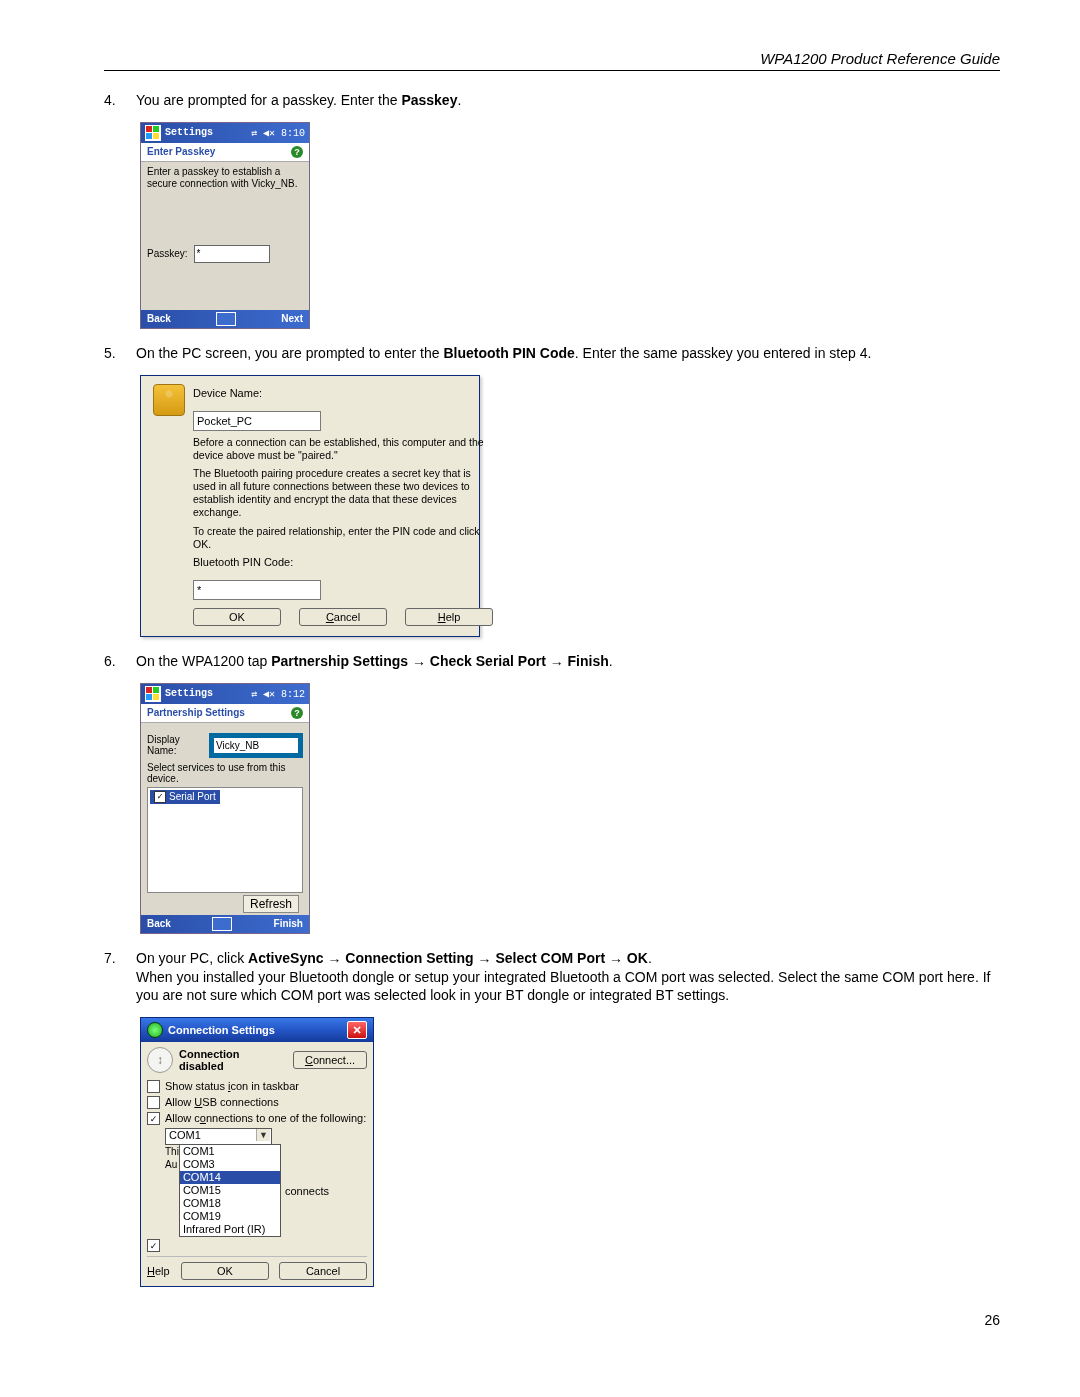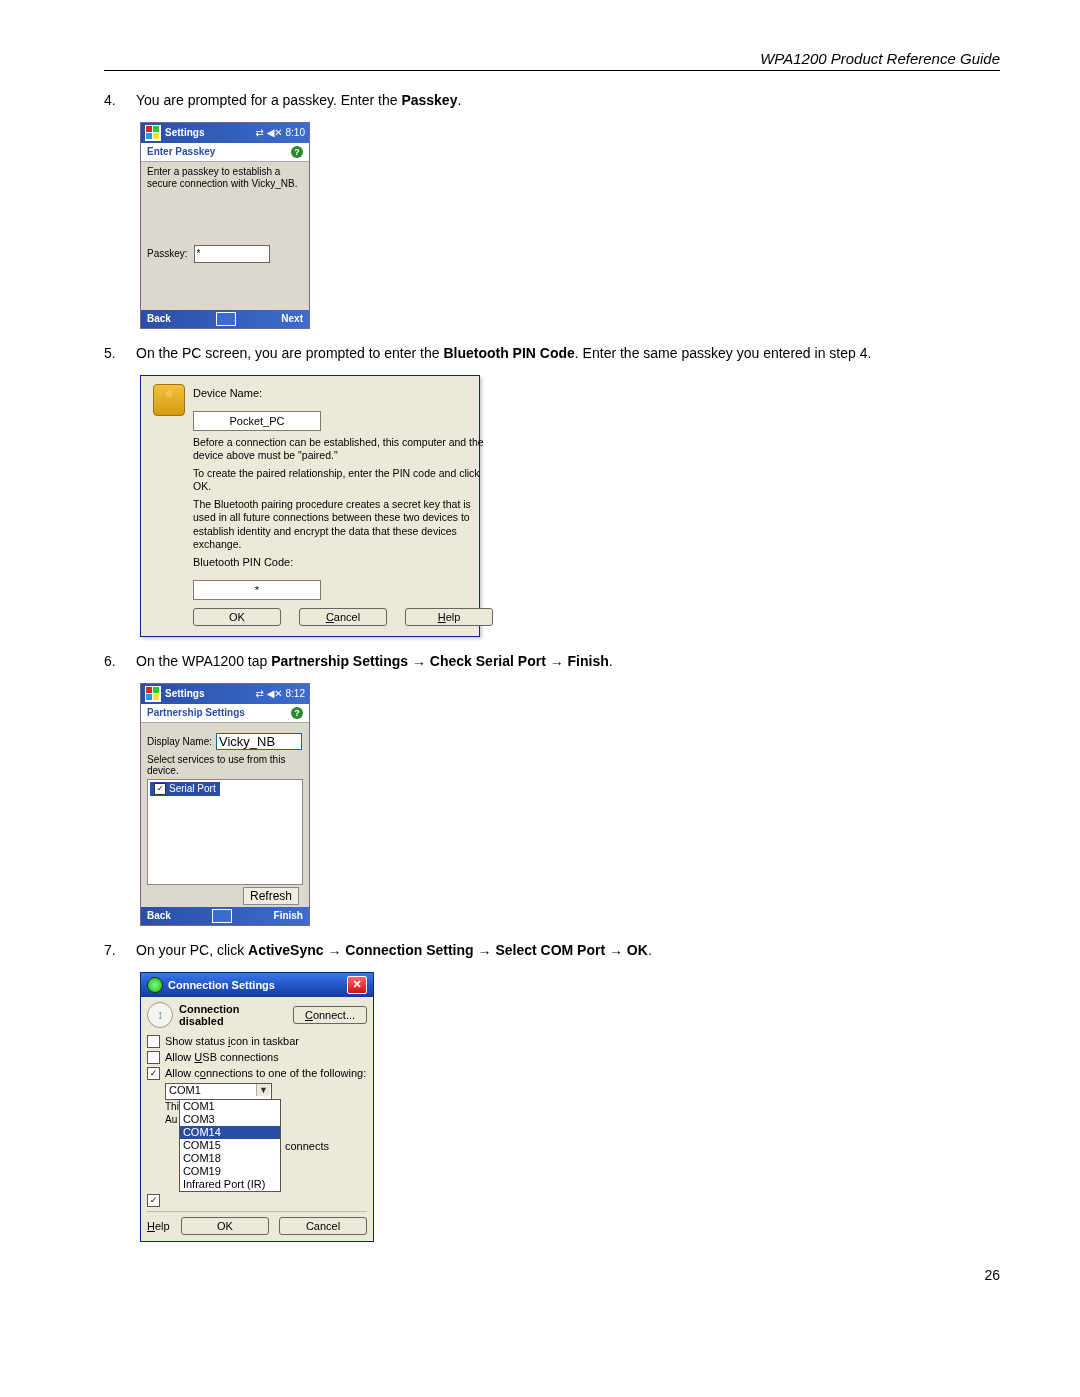--- a/index.html
+++ b/index.html
@@ -47,20 +47,21 @@
     color: #000;
     background: #dcd9cc;
   }
   .ppc-title {
     background: linear-gradient(to right,#2a4ea8,#3d6ccf);
     color: #fff;
     display: flex;
     align-items: center;
     padding: 2px 4px;
     font-weight: bold;
+    font-family: Liberation Mono, monospace;
   }
   .ppc-flag {
     width: 14px; height: 14px;
     background:
      linear-gradient(#d22,#d22) 0 0/6px 6px no-repeat,
      linear-gradient(#2c2,#2c2) 7px 0/6px 6px no-repeat,
      linear-gradient(#29f,#29f) 0 7px/6px 6px no-repeat,
      linear-gradient(#fd3,#fd3) 7px 7px/6px 6px no-repeat,
      #fff;
     margin-right: 4px;
@@ -84,21 +85,21 @@
     font-weight:bold;
   }
   .ppc-body { padding: 4px 6px; min-height: 140px; background:#dcd9cc;}
   .ppc-msg { font-size: 10px; line-height:1.2; }
   .ppc-pass-row { margin-top: 55px; display:flex; align-items:center; gap:6px;}
   .ppc-pass-row input {
     width: 70px; height:14px; font-size:10px; border:1px solid #666; padding:1px 2px;
   }
   .ppc-disp-row { margin: 6px 0 4px; display:flex; align-items:center; gap:4px;}
   .ppc-disp-row input {
-    width: 80px; height:13px; font-size:13px; border:1px solid #0369a1; padding:1px 2px;
+    width: 80px; height:13px; font-size:10px; border:5px solid #0369a1; padding:1px 2px;
   }
   .ppc-svc {
     margin-top:3px;
     border:1px solid #888; background:#fff; height:100px; padding:2px;
   }
   .svc-item {
     display:inline-flex; align-items:center; gap:3px;
     background:#2a4ea8; color:#fff; padding:1px 4px; font-size:10px;
   }
   .svc-chk { width:10px;height:10px;background:#fff;border:1px solid #333;display:inline-flex;align-items:center;justify-content:center;font-size:8px;color:#000;}
@@ -128,21 +129,21 @@
   }
   .winxp-close {
     margin-left:auto; width:18px;height:16px;
     background:linear-gradient(#f66,#c11);
     border:1px solid #fff;border-radius:2px;
     color:#fff;display:flex;align-items:center;justify-content:center;font-size:11px;font-weight:bold;
   }
   .winxp-body { padding:8px 12px 10px; }
   .pin-row { display:flex; gap:12px; margin:3px 0;flex-direction:column; }
   .pin-label { width:130px; }
-  .pin-input { border:1px solid #7a7a7a; background:#fff; height:16px; padding:1px 3px; font-size:11px;text-align:center; }
+  .pin-input { border:1px solid #7a7a7a; background:#fff; height:16px; padding:1px 3px; font-size:11px; }
   .pin-txt { font-size:10.5px; line-height:1.25; margin:5px 0; }
   .pin-btns { display:flex; gap:18px; justify-content:center; margin-top:8px;}
   .xp-btn {
     min-width:70px; padding:2px 8px;
     background:#ece9d8; border:1px solid #666;border-radius:3px;
     font-size:11px; text-align:center;
   }
   .lock-icon {
     width:30px;height:30px;flex-shrink:0;
     background:
@@ -250,22 +251,22 @@
     <div class="winxp" style="width:338px">
       <div class="winxp-body">
         <div style="display:flex">
           <div class="lock-icon"></div>
           <div style="flex:1">
             <div class="pin-row">
               <span class="pin-label">Device Name:</span>
               <input class="pin-input" style="width: 120px;" value="Pocket_PC">
             </div>
             <div class="pin-txt">Before a connection can be established, this computer and the device above must be "paired."</div>
+            <div class="pin-txt">The Bluetooth pairing procedure creates a secret key that is used in all future connections between these two devices to establish identity and encrypt the data that these devices exchange.</div>
             <div class="pin-txt">To create the paired relationship, enter the PIN code and click OK.</div>
-            <div class="pin-txt">The Bluetooth pairing procedure creates a secret key that is used in all future connections between these two devices to establish identity and encrypt the data that these devices exchange.</div>
             <div class="pin-row">
               <span class="pin-label">Bluetooth PIN Code:</span>
               <input class="pin-input" style="width: 120px;" value="*">
             </div>
             <div class="pin-btns">
               <div class="xp-btn">OK</div>
               <div class="xp-btn"><u class="acc">C</u>ancel</div>
               <div class="xp-btn"><u class="acc">H</u>elp</div>
             </div>
           </div>
@@ -313,20 +314,21 @@
         <span class="mid"></span>
         <span class="fbtn">Finish</span>
       </div>
     </div>
   </div>
 
   <div class="step">
     <div class="step-num">7.</div>
     <div class="step-body">
       <span>On your PC, click </span><span class="bold">ActiveSync → Connection Setting → Select COM Port → OK</span><span>.</span><br>
+      <span>When you installed your Bluetooth dongle or setup your integrated Bluetooth a COM port was selected. Select the same COM port here. If you are not sure which COM port was selected look in your BT dongle or integrated BT settings.</span>
     </div>
   </div>
 
   <div class="fig">
     <div class="conn">
       <div class="conn-title">
         <span class="conn-title-icon"></span>
         <span>Connection Settings</span>
         <span class="winxp-close">✕</span>
       </div>

